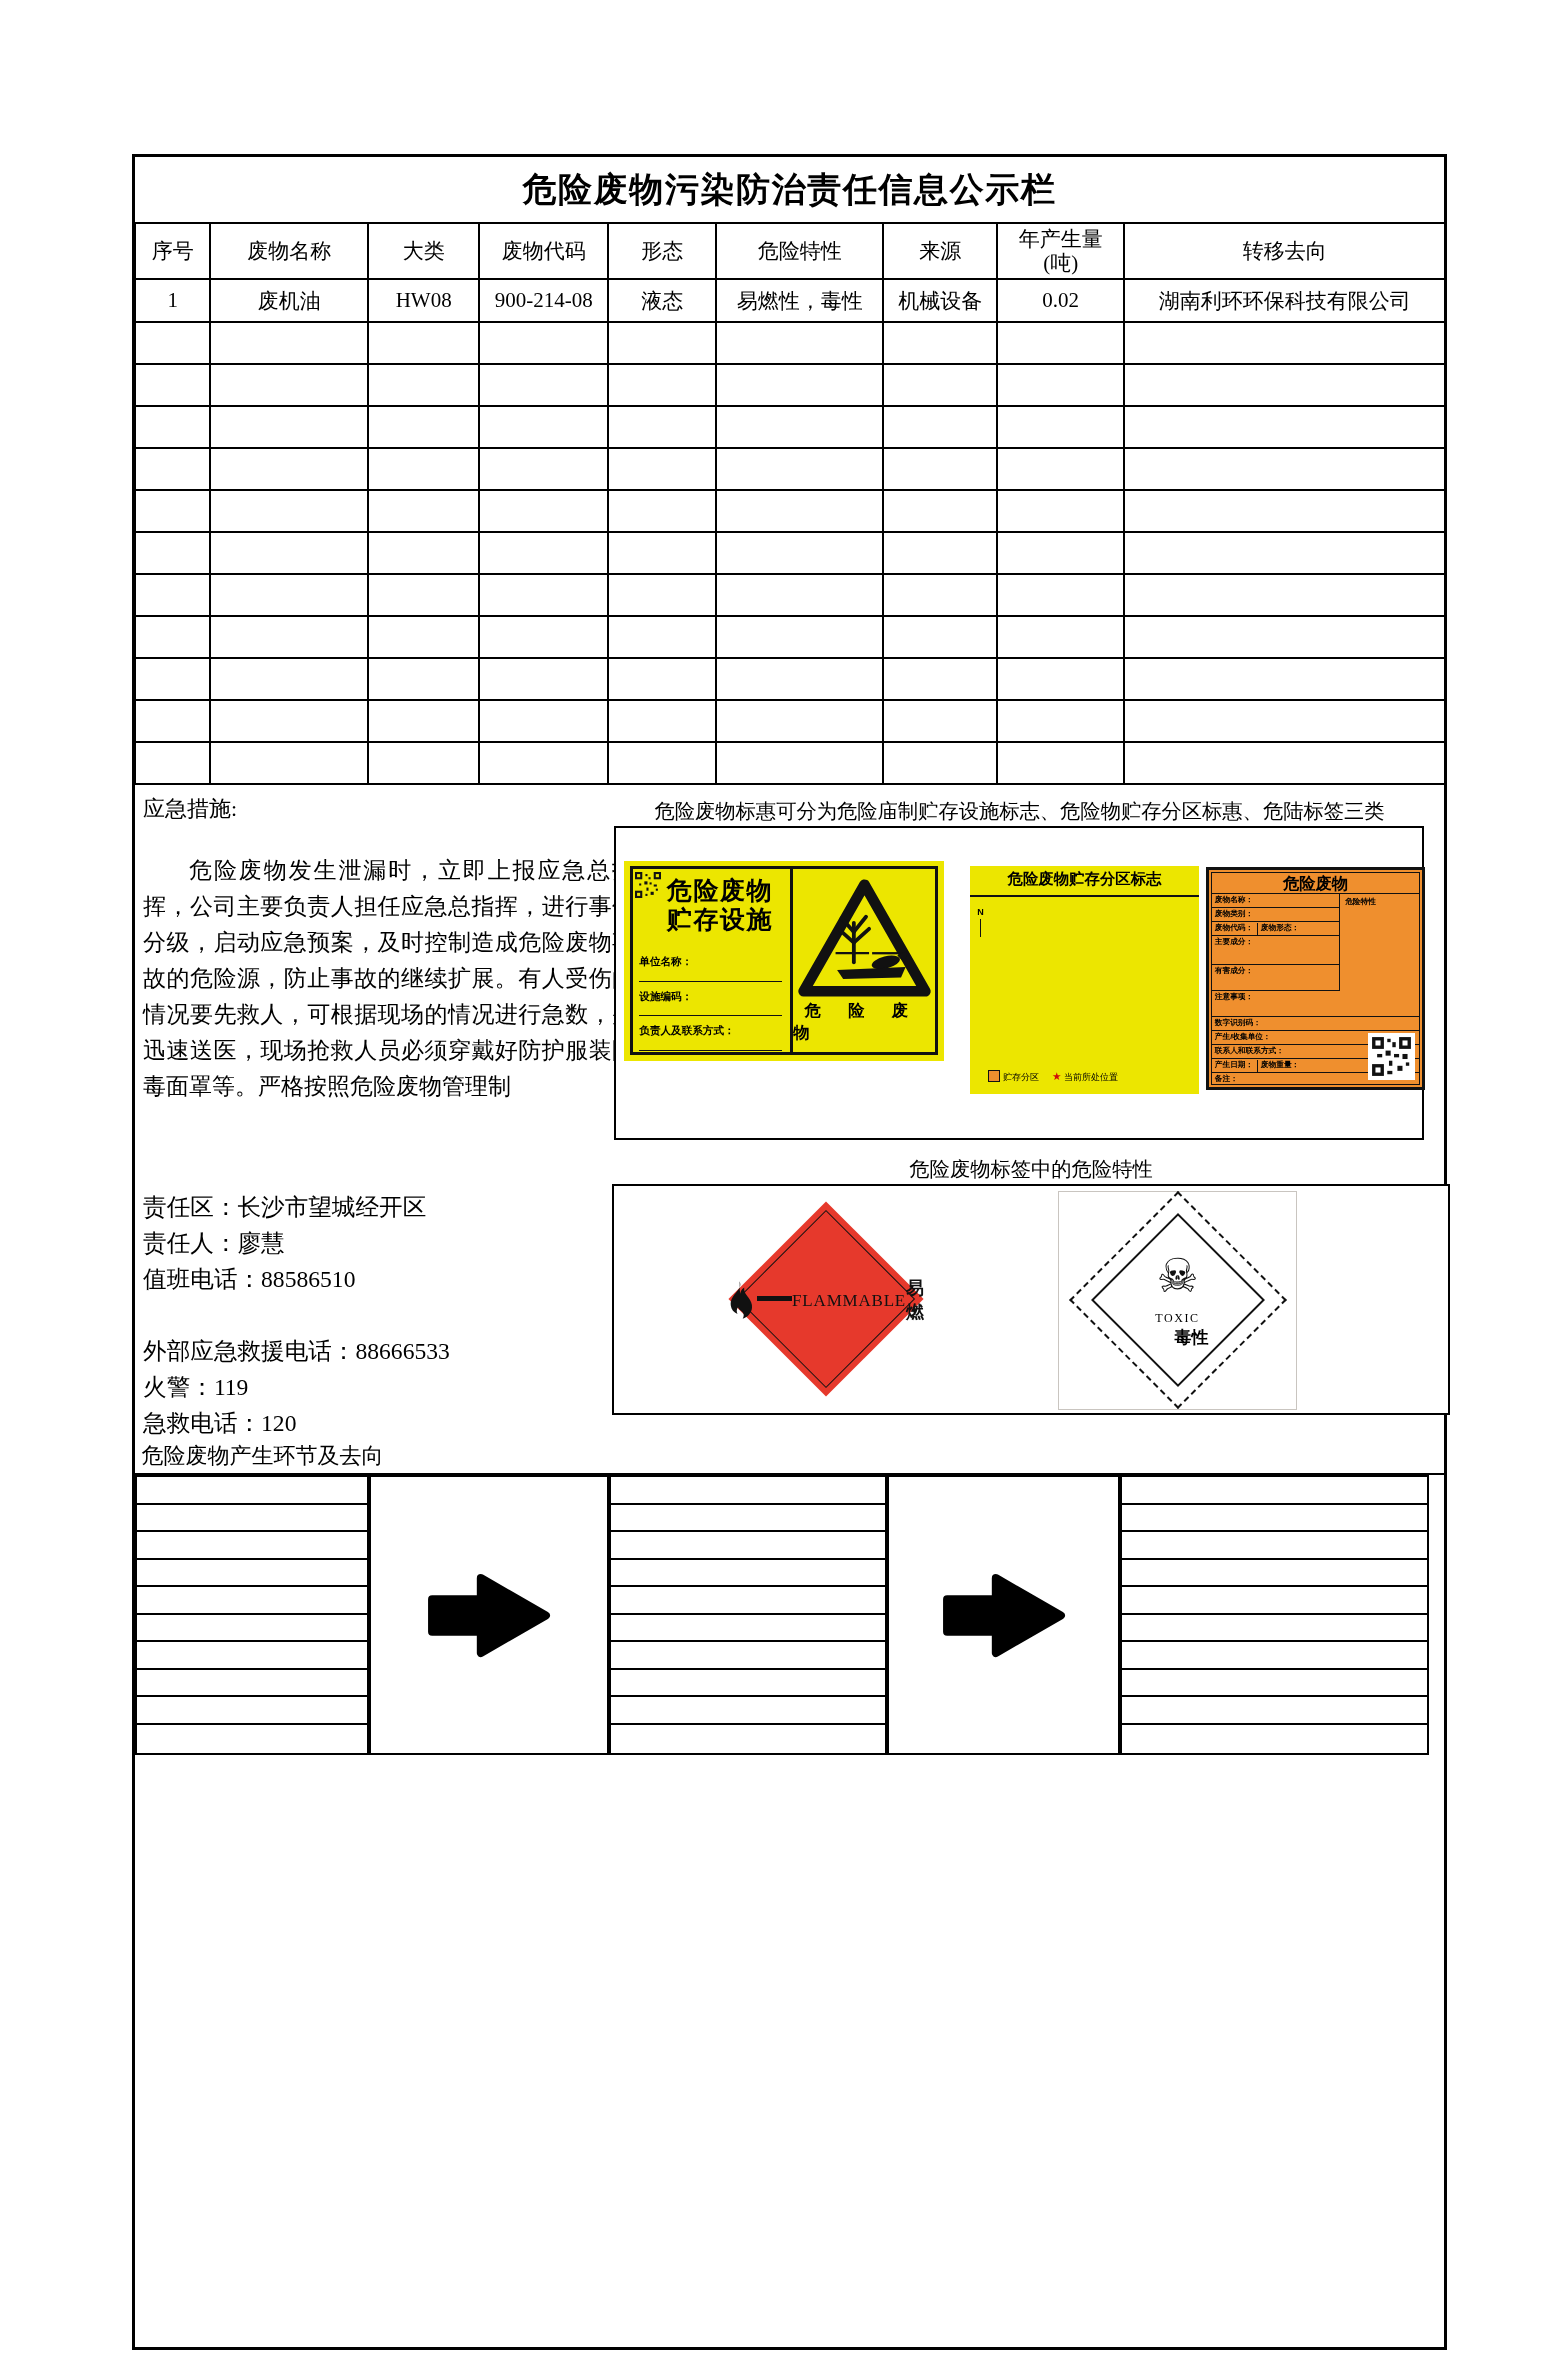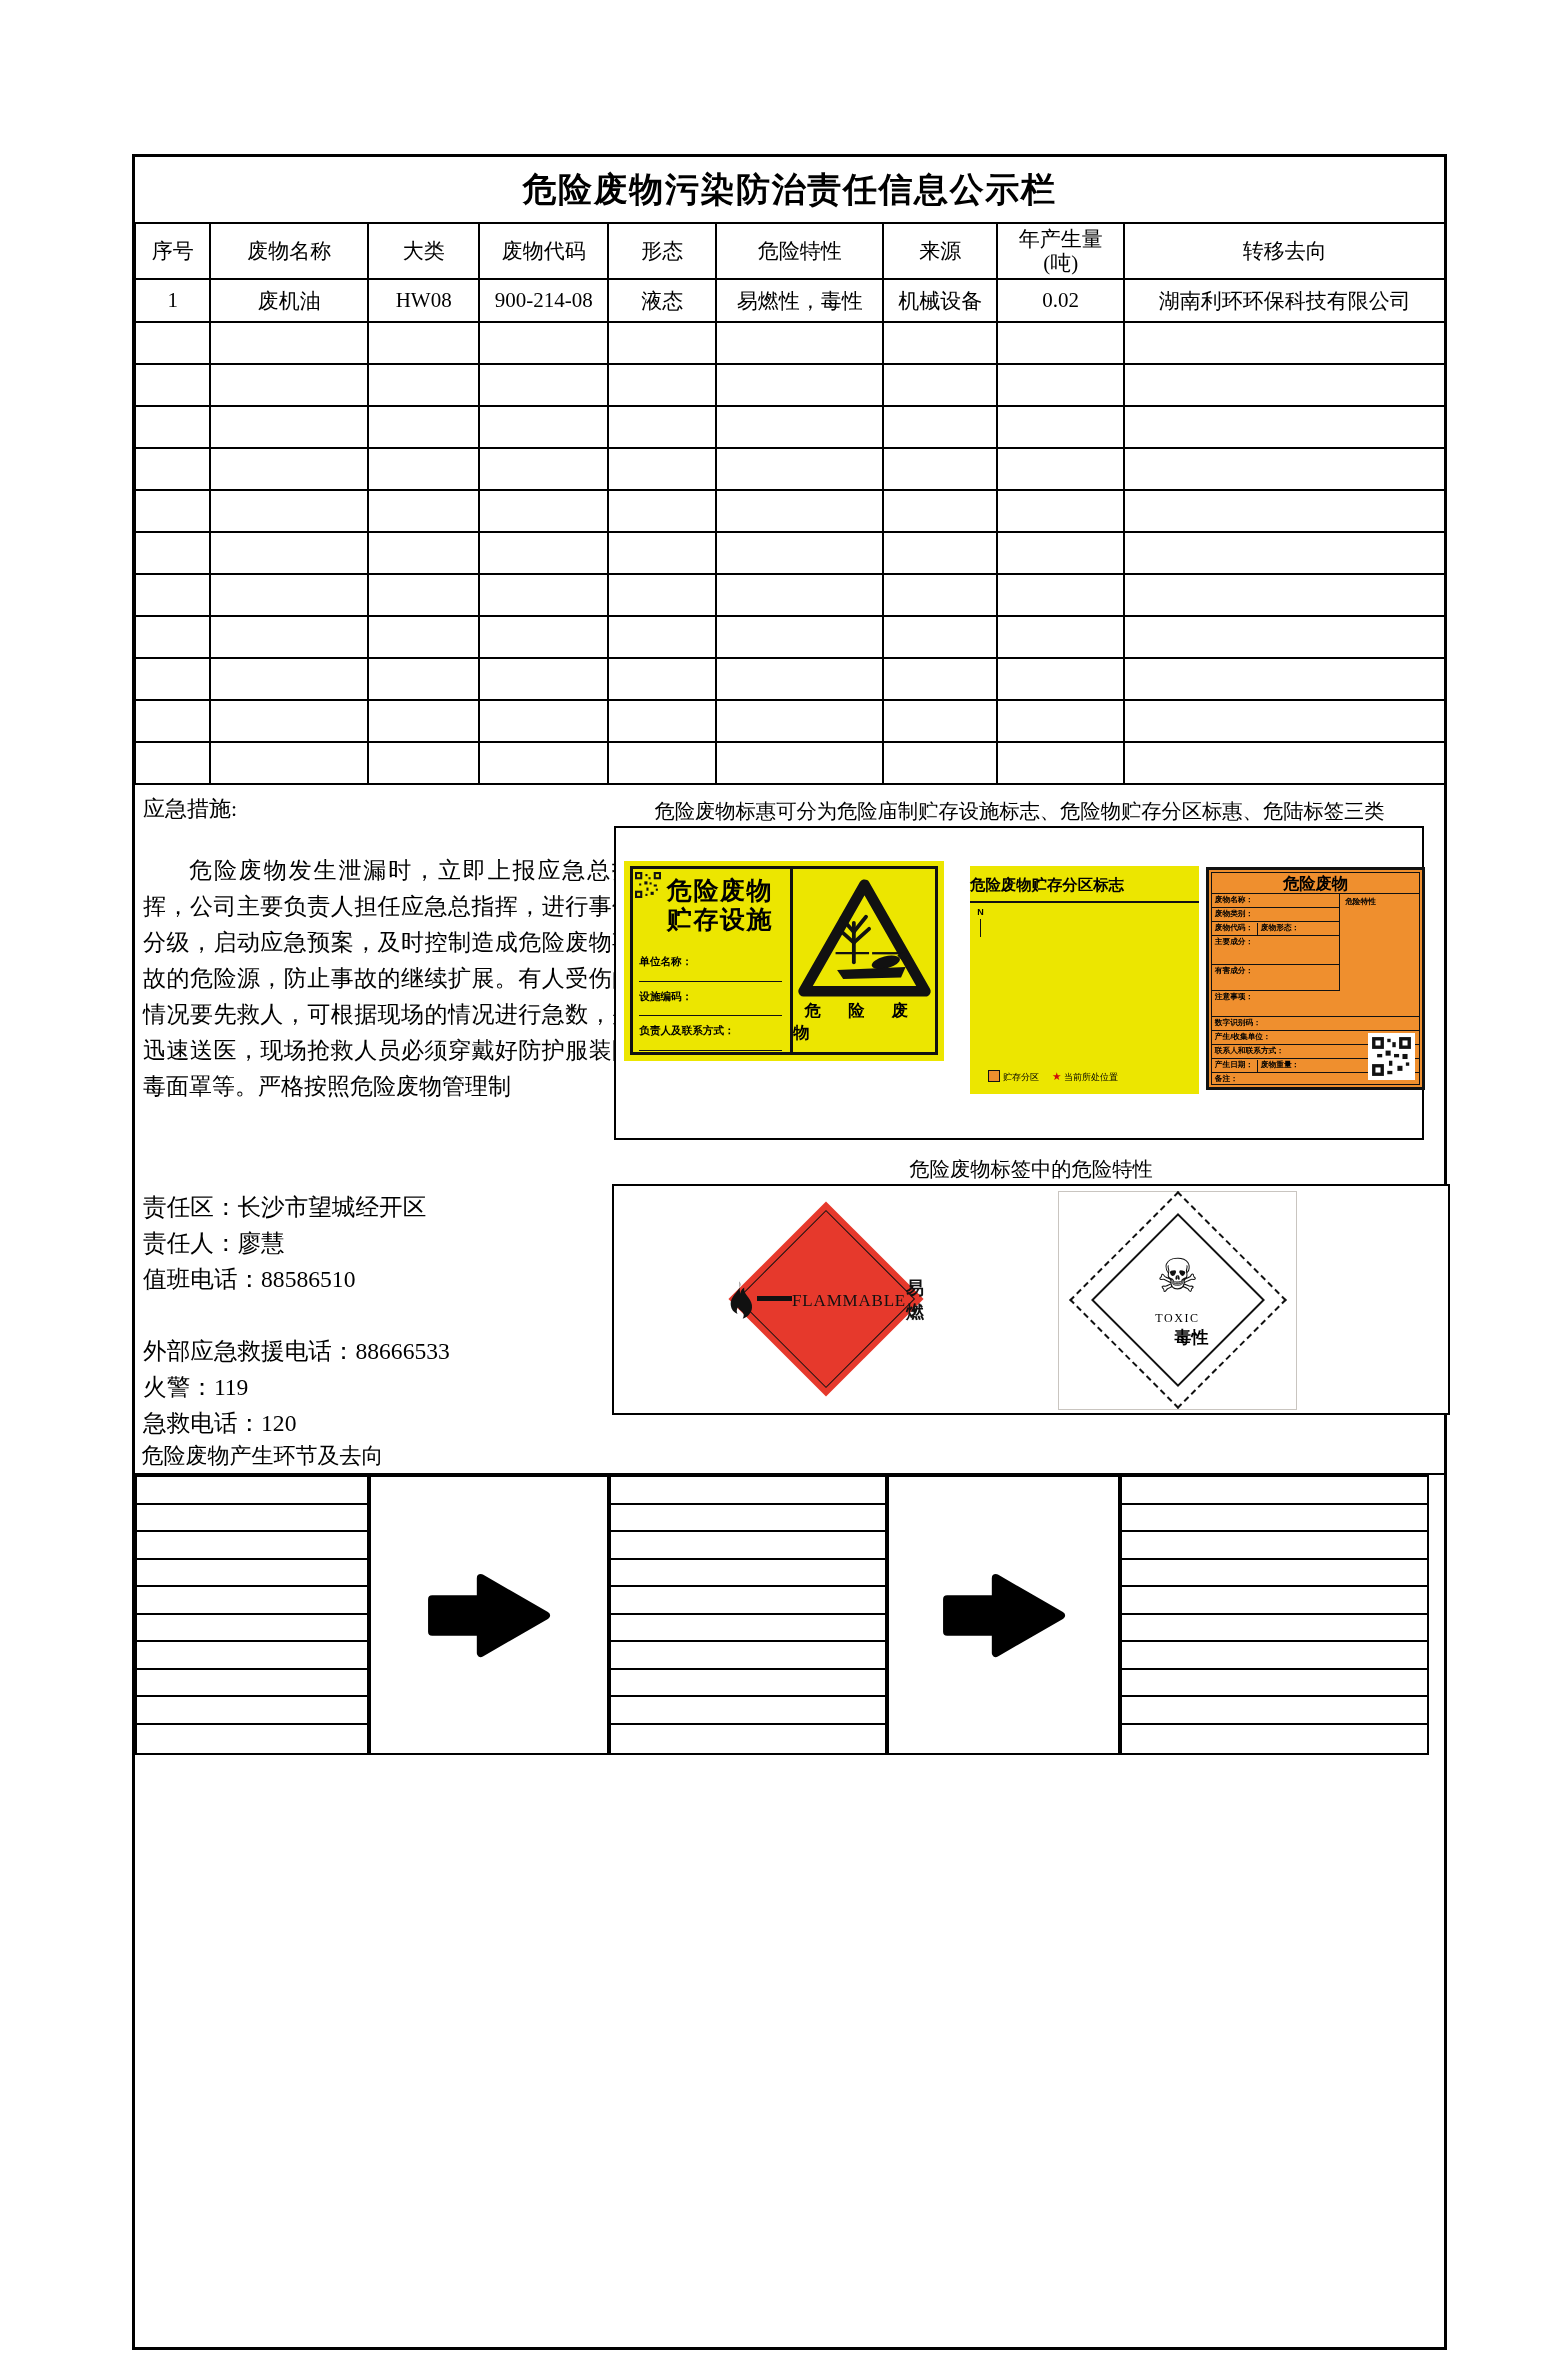--- a/index.html
+++ b/index.html
@@ -34,21 +34,21 @@
   .storage-qr{position:absolute;left:2.4px;top:2.4px;width:26px;height:26px;}
   .storage-title{margin:6.5px 0 0 34px;font-size:25px;line-height:29px;font-weight:bold;letter-spacing:1.6px;}
   .storage-fields{position:absolute;left:6.5px;right:8.1px;top:78px;}
   .storage-field{font-size:10.6px;font-weight:bold;margin-top:8.1px;}
   .storage-field .rule{border-bottom:1.6px solid #111;height:11.4px;}
   .storage-right{flex:1;display:flex;flex-direction:column;align-items:center;justify-content:center;}
   .storage-caption{font-size:16.3px;font-weight:bold;letter-spacing:11.4px;margin-top:1.6px;text-indent:11.4px;}
   
   .zone-sign{position:absolute;left:354px;top:38px;width:229px;height:228px;background:var(--yellow);
              box-sizing:border-box;}
-  .zone-title{text-align:left;font-size:15.4px;font-weight:bold;padding-top:9px;}
+  .zone-title{text-align:center;font-size:15.4px;font-weight:bold;padding-top:3px;}
   .zone-rule{height:2.4px;background:#111;margin-top:4.9px;}
   .zone-plan{position:absolute;left:18px;right:16.3px;top:39px;height:140px;border:2.4px solid #111;box-sizing:border-box;}
   .zone-area{position:absolute;background:var(--orange);border:1.6px solid #111;display:flex;flex-direction:column;
              align-items:center;justify-content:center;font-size:8.1px;font-weight:bold;line-height:9.8px;text-align:center;}
   .zone-star{position:absolute;color:var(--red-star);font-size:10.6px;}
   .zone-supplies{position:absolute;right:8.1px;bottom:14.6px;border:1.6px solid #555;background:var(--yellow);
                  color:#d40000;font-size:6.5px;font-weight:bold;padding:0.8px 1.6px;}
   .zone-entrance{position:absolute;left:50%;bottom:-9px;transform:translateX(-50%);background:var(--yellow);
                  border:1.6px solid #111;font-size:8.1px;font-weight:bold;padding:0 2.4px;white-space:nowrap;}
   .zone-pool{position:absolute;right:-1.6px;top:6.5px;border:1.6px solid #111;background:var(--yellow);

